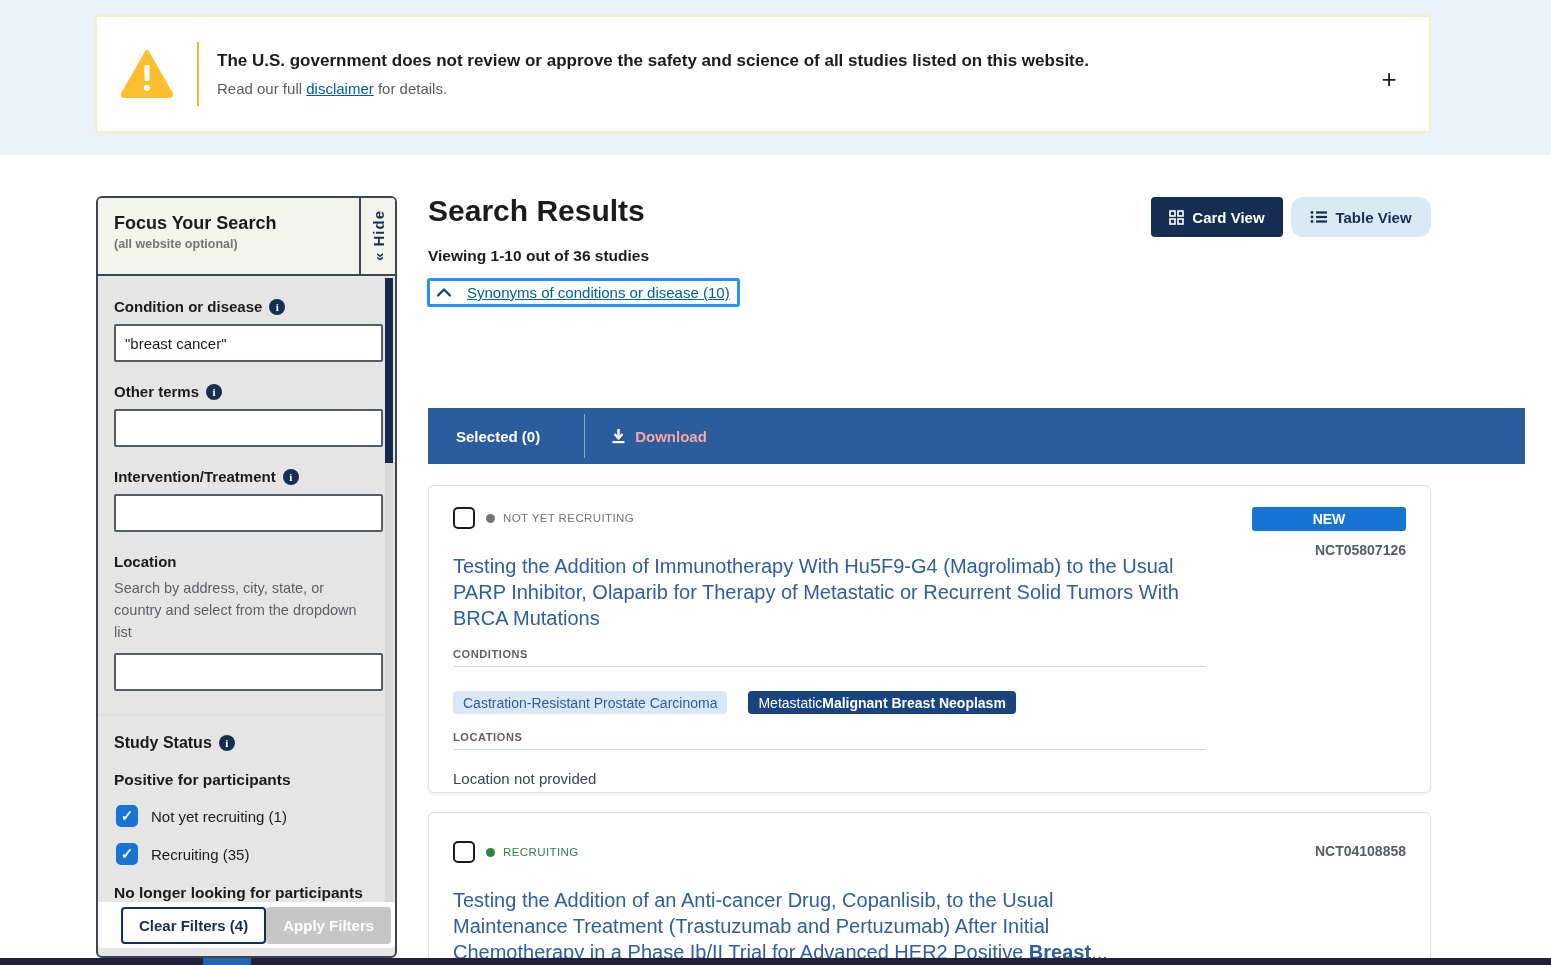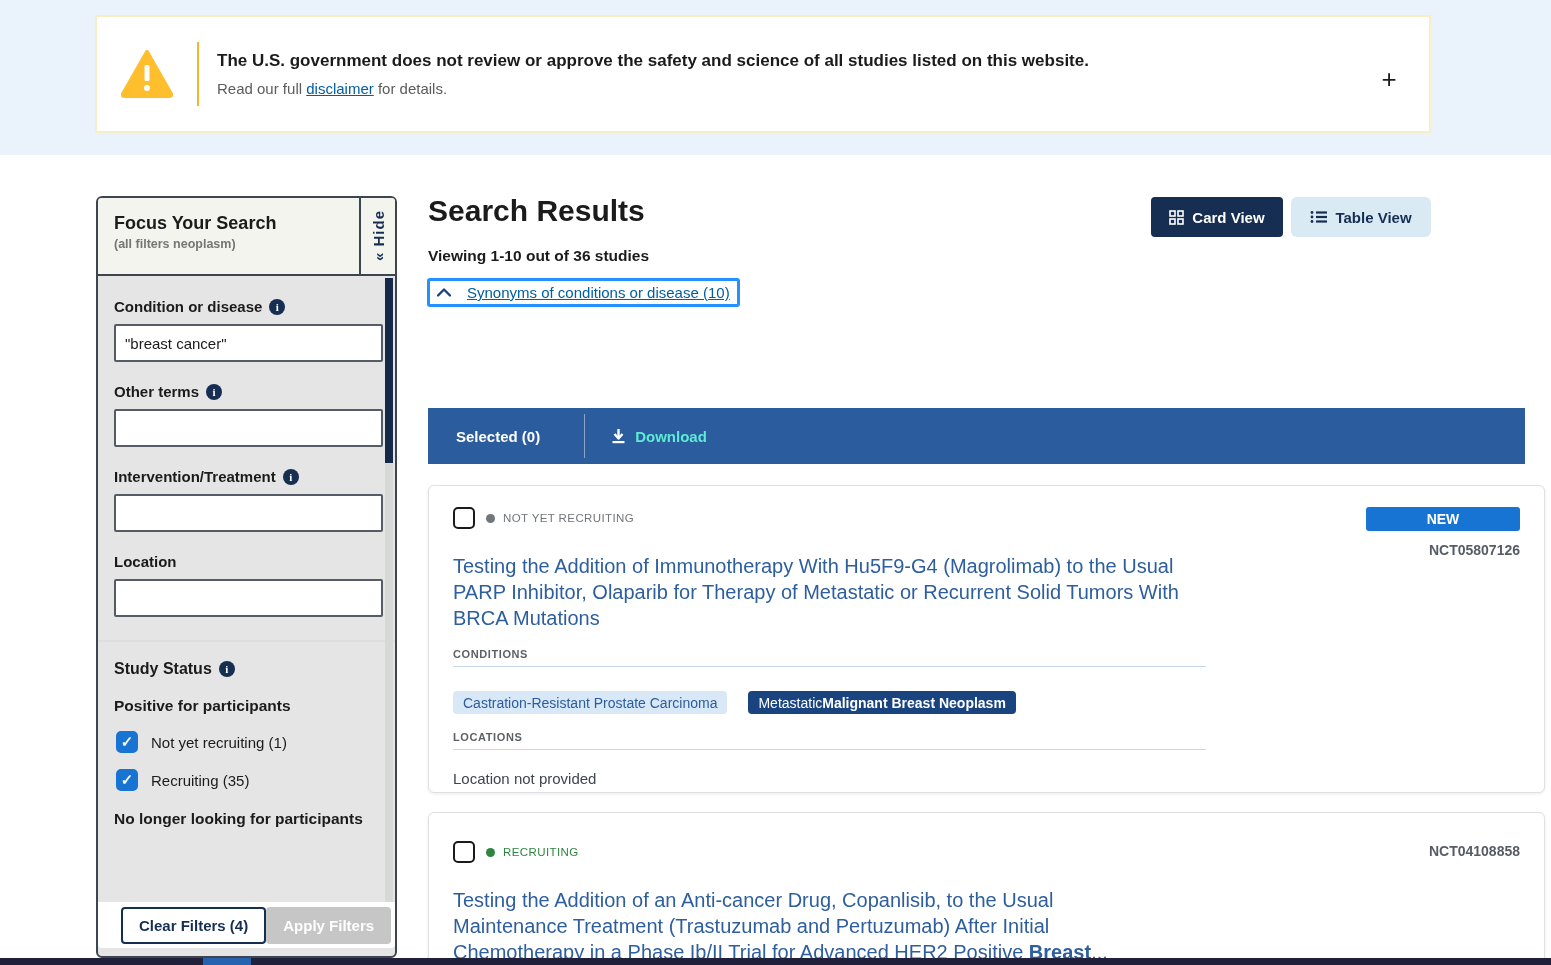--- a/index.html
+++ b/index.html
@@ -42,35 +42,35 @@
   .sb-footer { position:absolute; left:0; right:0; bottom:8px; height:46px; background:#ffffff; border-radius:0 0 4px 4px; display:flex; align-items:center; padding-left:23px; z-index:3; }
   .btn-clear { background:#ffffff; border:2px solid #162E51; border-radius:4px; color:#162E51; font-weight:bold; font-size:15px; padding:8px 16px; cursor:pointer; font-family:"Liberation Sans", sans-serif; }
   .btn-apply { background:#C6C6C6; border:none; border-radius:4px; color:#ffffff; font-weight:bold; font-size:15px; padding:10px 17px; font-family:"Liberation Sans", sans-serif; }
   .sb-track { position:absolute; right:2px; top:80px; bottom:46px; width:8px; background:#D8D8D8; z-index:2; }
   .sb-thumb { position:absolute; right:0; top:0; width:8px; height:185px; background:#16294A; }
 
   
   .results-title { position:absolute; left:428px; top:194px; font-size:30px; font-weight:bold; color:#1B1B1B; }
   .viewing { position:absolute; left:428px; top:247px; font-size:15.5px; font-weight:bold; color:#1B1B1B; }
   .btn-cardview { position:absolute; left:1151px; top:197px; width:132px; height:40px; background:#162E51; border:none; border-radius:4px; color:#ffffff; font-weight:bold; font-size:15px; display:flex; align-items:center; justify-content:center; gap:8px; cursor:pointer; font-family:"Liberation Sans", sans-serif; }
-  .btn-tableview { position:absolute; left:1291px; top:197px; width:140px; height:40px; background:#D9EAF4; border:none; border-radius:6px; color:#162E51; font-weight:bold; font-size:15px; display:flex; align-items:center; justify-content:center; gap:8px; cursor:pointer; font-family:"Liberation Sans", sans-serif; }
+  .btn-tableview { position:absolute; left:1291px; top:197px; width:140px; height:40px; background:#D9EAF4; border:none; border-radius:12px; color:#162E51; font-weight:bold; font-size:15px; display:flex; align-items:center; justify-content:center; gap:8px; cursor:pointer; font-family:"Liberation Sans", sans-serif; }
 
   
   .syn-toggle { position:absolute; left:427px; top:278px; height:29px; border:3px solid #2491FF; border-radius:3px; display:flex; align-items:center; gap:16px; padding:0 7px; background:#ffffff; cursor:pointer; }
   .syn-link { font-size:15px; color:#005EA2; text-decoration:underline; }
   .syn-text { position:absolute; left:449px; top:318px; width:575px; font-size:15px; color:#1B1B1B; line-height:25.5px; }
 
   
   .action-bar { position:absolute; left:428px; top:408px; width:1097px; height:56px; background:#2B5C9E; display:flex; align-items:center; }
   .ab-selected { color:#ffffff; font-weight:bold; font-size:15px; margin-left:28px; }
   .ab-divider { width:1px; height:44px; background:rgba(255,255,255,0.45); margin:0 26px 0 44px; }
-  .ab-download { display:flex; align-items:center; gap:9px; color:#5eead4; font-weight:bold; font-size:15px; background:none; border:none; cursor:pointer; font-family:"Liberation Sans", sans-serif; }
-
-  
-  .card { position:absolute; left:428px; width:1117px; background:#ffffff; border:1px solid #DEE0E2; border-radius:6px; box-shadow:0 1px 3px rgba(0,0,0,0.08); }
+  .ab-download { display:flex; align-items:center; gap:9px; color:#fca5a5; font-weight:bold; font-size:15px; background:none; border:none; cursor:pointer; font-family:"Liberation Sans", sans-serif; }
+
+  
+  .card { position:absolute; left:428px; width:1003px; background:#ffffff; border:1px solid #DEE0E2; border-radius:6px; box-shadow:0 1px 3px rgba(0,0,0,0.08); }
   .card1 { top:485px; height:308px; }
   .card2 { top:812px; height:200px; }
   .card-inner { position:relative; padding:21px 24px 0 24px; }
   .card2 .card-inner { padding-top:28px; }
   .status-row { display:flex; align-items:center; gap:11px; }
   .status { display:flex; align-items:center; gap:8px; font-size:11.5px; letter-spacing:0.4px; }
   .status-dot { width:9px; height:9px; border-radius:50%; }
   .st-gray { color:#71767A; } .st-gray .status-dot { background:#71767A; }
   .st-green { color:#2E8540; } .st-green .status-dot { background:#2E8540; }
   .new-badge { position:absolute; right:24px; top:21px; width:154px; height:24px; background:#1874D2; border-radius:3px; color:#ffffff; font-weight:bold; font-size:14px; display:flex; align-items:center; justify-content:center; }
@@ -110,21 +110,21 @@
       <div class="banner-headline">The U.S. government does not review or approve the safety and science of all studies listed on this website.</div>
       <div class="banner-body"><span>Read our full </span><a href="#">disclaimer</a><span> for details.</span></div>
     </div>
     <button class="banner-expand">+</button>
   </div>
 
   <aside class="sidebar">
     <div class="sb-header">
       <div class="sb-header-main">
         <div class="sb-title">Focus Your Search</div>
-        <div class="sb-subtitle">(all filters neoplasm)</div>
+        <div class="sb-subtitle">(all website optional)</div>
       </div>
       <div class="sb-hide">
         <span class="sb-hide-text"><span>«</span>&nbsp;<span>Hide</span></span>
       </div>
     </div>
 
     <div class="sb-scroll">
       <div class="sb-label">
           <span>Condition or disease</span>
           <span class="info-icon">i</span>
@@ -139,20 +139,21 @@
 
       <div class="sb-label">
           <span>Intervention/Treatment</span>
           <span class="info-icon">i</span>
         </div>
       <input class="sb-input" type="text" value="" style="">
 
       <div class="sb-label">
           <span>Location</span>
         </div>
+      <div class="sb-help">Search by address, city, state, or country and select from the dropdown list</div>
       <input class="sb-input" type="text" value="" style="">
 
       <div class="sb-divider"></div>
 
       <div class="sb-section-label">
           <span>Study Status</span>
           <span class="info-icon">i</span>
         </div>
       <div class="sb-sub-bold">Positive for participants</div>
 

